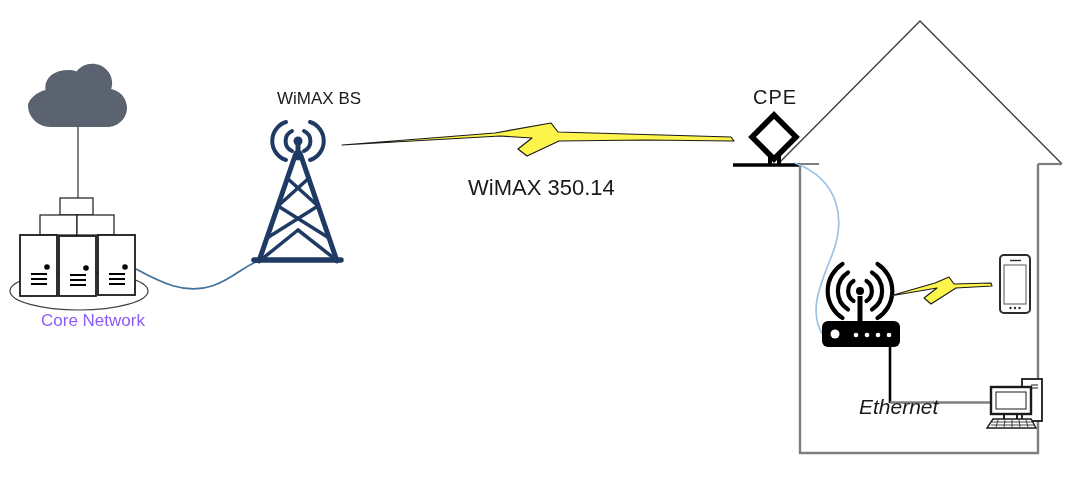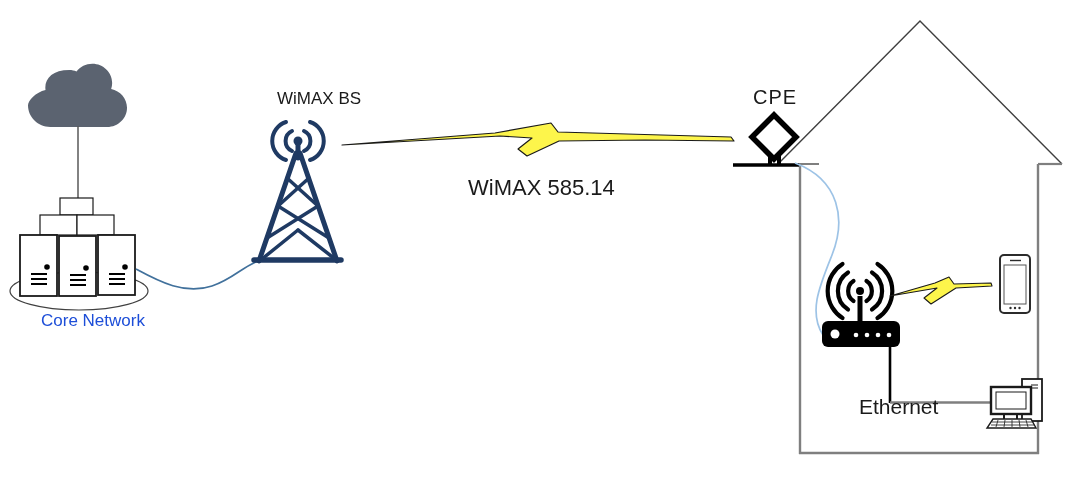--- a/index.html
+++ b/index.html
@@ -15,22 +15,22 @@
   .label {
     position:absolute;
     font-family:"Liberation Sans", sans-serif;
     color:#1a1a1a;
     white-space:nowrap;
     line-height:1;
   }
   #lbl-wimax-bs { left:277px; top:90px;  font-size:17px; }
   #lbl-cpe      { left:753px; top:87px;  font-size:20px; letter-spacing:1px; }
   #lbl-link     { left:468px; top:177px; font-size:22px; }
-  #lbl-core     { left:41px;  top:312px; font-size:17px; color:#1d4ed8; }
-  #lbl-ethernet { left:859px; top:396px; font-size:21px; }
+  #lbl-core     { left:41px;  top:312px; font-size:17px; color:#8b5cf6; }
+  #lbl-ethernet { left:859px; top:396px; font-size:21px;font-style:italic; }
 </style>
 </head>
 <body>
 
 <div id="canvas">
 
   <svg id="scene" width="1079" height="478" viewBox="0 0 1079 478">
 
     <g fill="none">
 
@@ -181,17 +181,17 @@
         <line x1="1005" y1="420" x2="1004" y2="427"></line>
         <line x1="1012" y1="420" x2="1012" y2="427"></line>
         <line x1="1019" y1="420" x2="1020" y2="427"></line>
         <line x1="1026" y1="420" x2="1028" y2="427"></line>
       </g>
     </g>
   </svg>
 
   <div class="label" id="lbl-wimax-bs">WiMAX BS</div>
   <div class="label" id="lbl-cpe">CPE</div>
-  <div class="label" id="lbl-link">WiMAX 585.14</div>
+  <div class="label" id="lbl-link">WiMAX 350.14</div>
   <div class="label" id="lbl-core">Core Network</div>
   <div class="label" id="lbl-ethernet">Ethernet</div>
 
 </div>
 
 </body></html>

